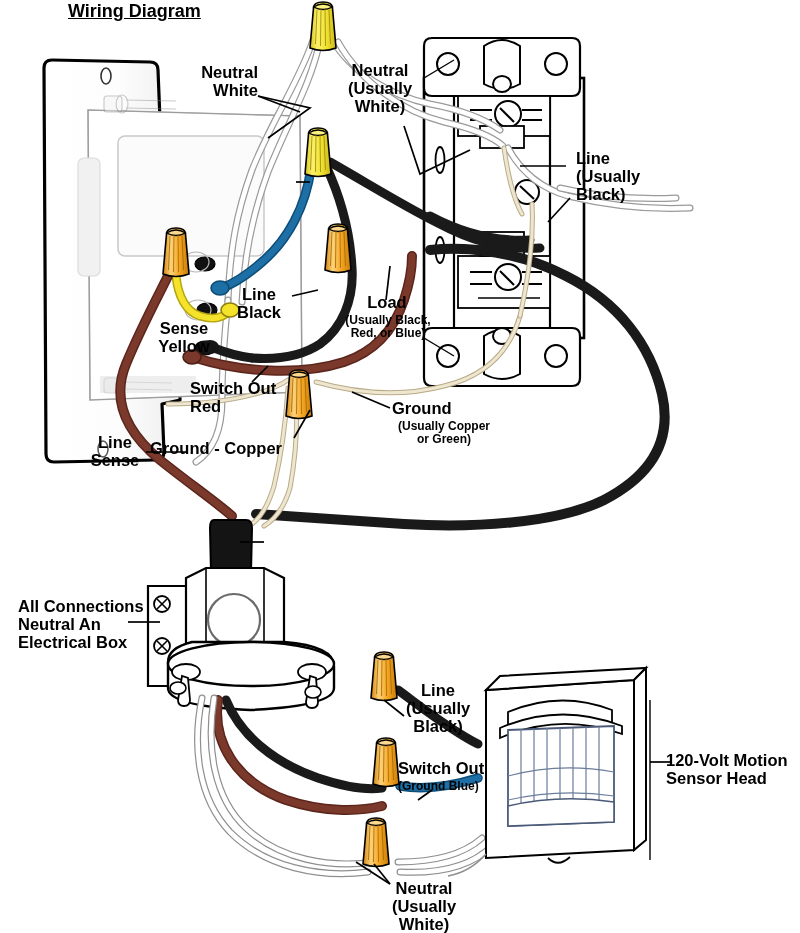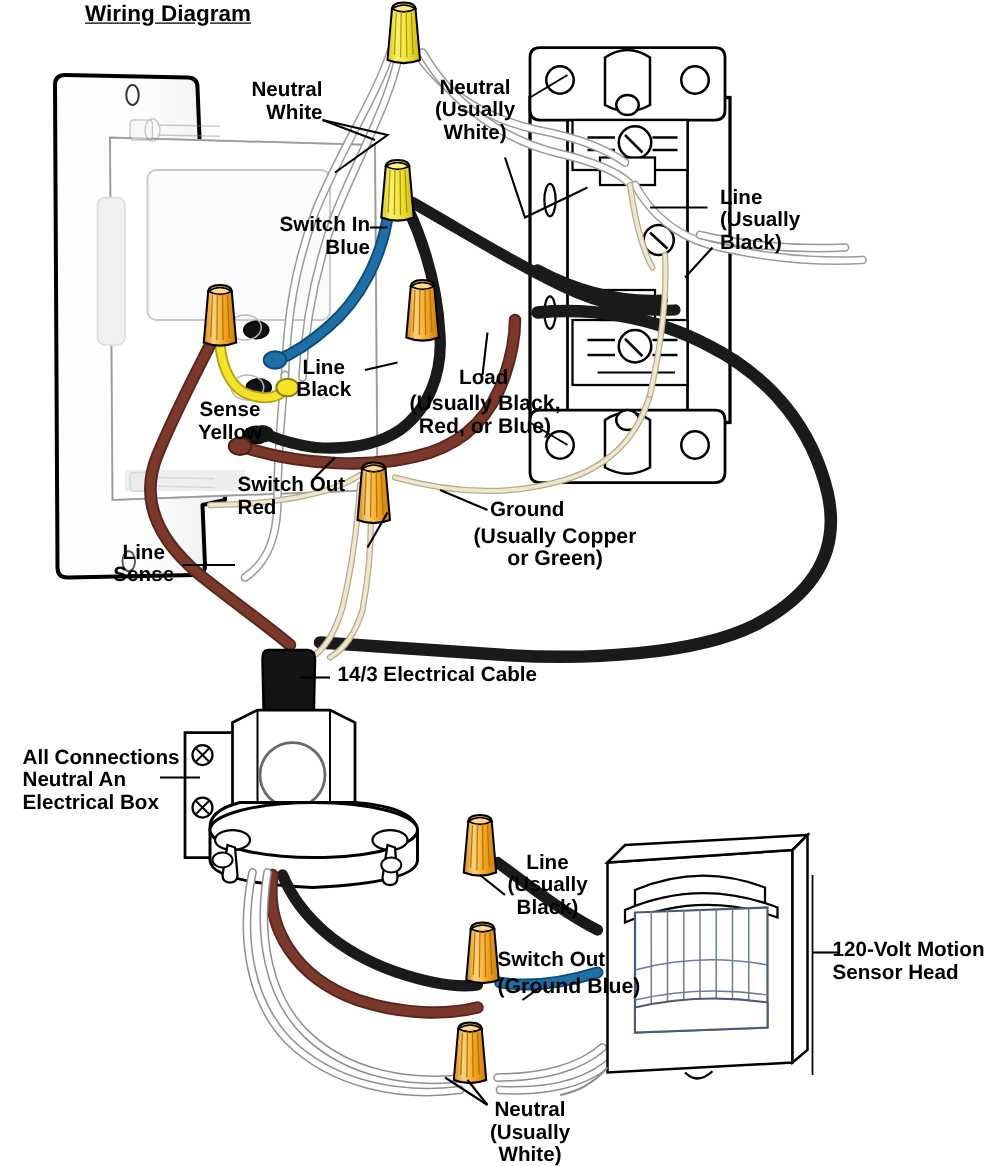--- a/index.html
+++ b/index.html
@@ -7,21 +7,21 @@
     width:800px;height:933px;
     font-family:"Liberation Sans","DejaVu Sans",sans-serif;
     color:#000;overflow:hidden;position:relative;
   }
   #stage{position:relative;width:800px;height:933px;}
   #art{position:absolute;left:0;top:0;width:800px;height:933px;}
   .lbl{position:absolute;line-height:1.08;white-space:pre;}
   .t-title{font-size:18px;font-weight:bold;text-decoration:underline;}
   .t-sub{font-size:16px;}
   .t-main{font-size:16.5px;font-weight:bold;}
-  .t-par{font-size:17px;font-weight:bold;}
+  .t-par{font-size:12px;font-weight:bold;}
   .ctr{text-align:center;}
   .rgt{text-align:right;}
 </style>
 </head>
 <body>
 
 <div id="stage">
 
   <svg id="art" viewBox="0 0 800 933" xmlns="http://www.w3.org/2000/svg">
 
@@ -410,45 +410,43 @@
 White</div>
 
   <div class="lbl t-main ctr" style="left:338px;top:62px;width:84px;"><span class="t-main" style="font-size:16.5px;">Neutral
 (Usually
 White)</span></div>
 
   <div class="lbl t-main" style="left:576px;top:150px;width:110px;">Line
 (Usually
 Black)</div>
 
-  <div class="lbl t-main rgt" style="left:212px;top:172px;width:84px;">Switch In
-Blue</div>
 
   <div class="lbl t-main ctr" style="left:228px;top:286px;width:62px;">Line
 Black</div>
 
   <div class="lbl t-main ctr" style="left:148px;top:320px;width:72px;">Sense
 Yellow</div>
 
   <div class="lbl t-main ctr" style="left:332px;top:294px;width:110px;">Load</div>
   <div class="lbl t-par ctr" style="left:318px;top:314px;width:140px;">(Usually Black,
 Red, or Blue)</div>
 
   <div class="lbl t-main" style="left:190px;top:380px;width:130px;">Switch Out
 Red</div>
 
   <div class="lbl t-main" style="left:392px;top:400px;width:80px;">Ground</div>
   <div class="lbl t-par ctr" style="left:376px;top:420px;width:136px;">(Usually Copper
 or Green)</div>
 
+  <div class="lbl t-main" style="left:150px;top:440px;width:210px;">Ground - Copper</div>
 
   <div class="lbl t-main ctr" style="left:84px;top:434px;width:62px;">Line
 Sense</div>
 
-  <div class="lbl t-main" style="left:270px;top:532px;width:200px;">14/3 Electrical Cable</div>
 
   <div class="lbl t-main" style="left:18px;top:598px;width:140px;">All Connections
 Neutral An
 Electrical Box</div>
 
   <div class="lbl t-main ctr" style="left:406px;top:682px;width:64px;">Line
 (Usually
 Black)</div>
 
   <div class="lbl t-main" style="left:398px;top:760px;width:110px;">Switch Out</div>

